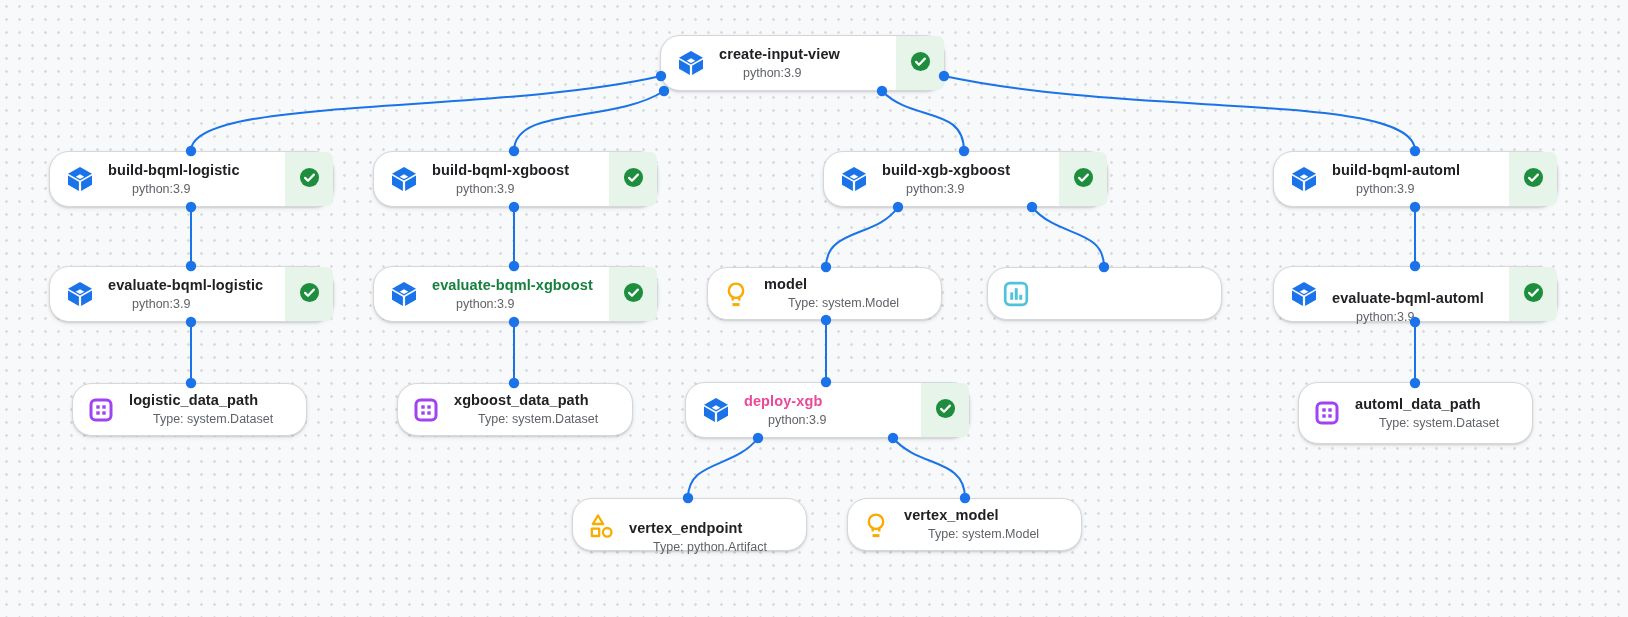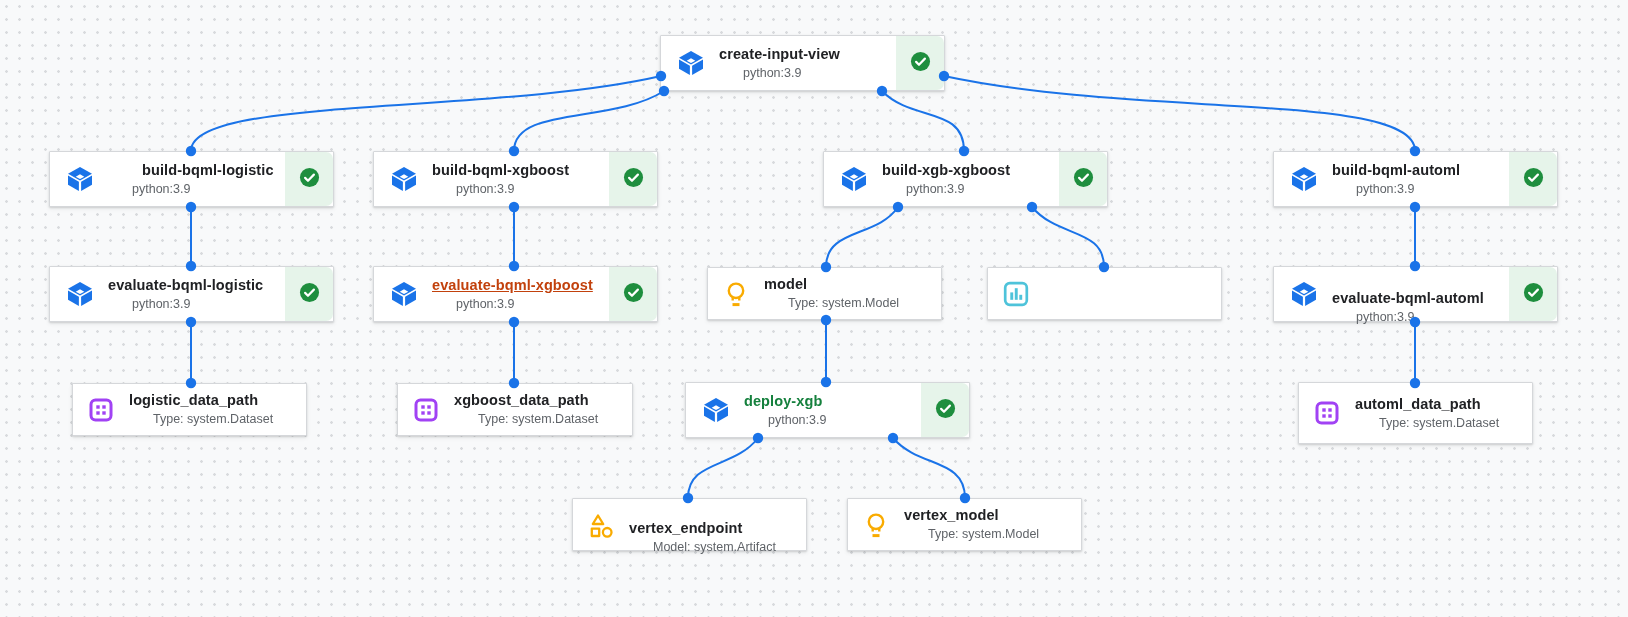--- a/index.html
+++ b/index.html
@@ -4,21 +4,21 @@
 <style>
   html,body{margin:0;padding:0;background:#f8f9fa;}
   .canvas{
     position:relative;width:1628px;height:617px;overflow:hidden;
     background-color:#f8f9fa;
     background-image:radial-gradient(circle,#d8dadd 1.2px,transparent 1.5px);
     background-size:13px 13px;
     font-family:"Liberation Sans",sans-serif;
   }
   .node{
-    position:absolute;background:#fff;border:1px solid #d5d7da;border-radius:1px;
+    position:absolute;background:#fff;border:1px solid #d5d7da;border-radius:20px;
     box-shadow:0 1px 2px rgba(60,64,67,.18),0 2px 4px rgba(60,64,67,.08);
     display:flex;align-items:center;box-sizing:border-box;cursor:pointer;
   }
   .nicon{width:28px;height:28px;margin-left:16px;flex:0 0 auto;}
   .node.artifact .nicon{margin-left:14px;}
   .ntext{margin-left:14px;line-height:1.3;min-width:0;}
   .ntitle{font-size:14.5px;font-weight:bold;color:#202124;white-space:nowrap;letter-spacing:.1px;}
   .nsub{font-size:12.5px;color:#5f6368;white-space:nowrap;margin-top:1px;padding-left:24px;}
   .status{
     position:absolute;right:0;top:0;bottom:0;width:48px;border-radius:0 7px 7px 0;
@@ -51,21 +51,21 @@
         </div>
       </div>
       <div class="node execution" style="left: 49px; top: 151px; width: 285px; height: 56px; background: rgb(255, 255, 255); border-color: rgb(213, 215, 218);">
         <span class="nicon"><svg viewBox="0 0 28 28" width="28" height="28">
       <polygon points="14,2 26,8.8 14,15.6 2,8.8" fill="#1a73e8"></polygon>
       <polygon points="14,9.2 18.3,11.7 14,14.1 9.7,11.7" fill="#ffffff"></polygon>
       <polygon points="2,10.6 12.9,16.8 12.9,26 2,19.8" fill="#1a73e8"></polygon>
       <polygon points="26,10.6 15.1,16.8 15.1,26 26,19.8" fill="#1a73e8"></polygon>
           </svg></span>
         <div class="ntext">
-          <div class="ntitle" style="color: rgb(32, 33, 36); margin-left: 34px;">build-bqml-logistic</div>
+          <div class="ntitle" style="color: rgb(32, 33, 36);">build-bqml-logistic</div>
           <div class="nsub" style="color: rgb(95, 99, 104);">python:3.9</div>
         </div>
         <div class="status" style="background: rgb(230, 244, 234);">
           <span><svg viewBox="0 0 22 22" width="21" height="21">
       <circle cx="11" cy="11" r="10" fill="#1e8e3e"></circle>
       <path d="M6.4,11.4 l3,3 L15.6,8" stroke="#ffffff" stroke-width="2.3" fill="none" stroke-linecap="round" stroke-linejoin="round"></path>
             </svg></span>
         </div>
       </div>
       <div class="node execution" style="left: 373px; top: 151px; width: 285px; height: 56px; background: rgb(255, 255, 255); border-color: rgb(213, 215, 218);">
@@ -141,21 +141,21 @@
         </div>
       </div>
       <div class="node execution" style="left: 373px; top: 266px; width: 285px; height: 56px; background: rgb(255, 255, 255); border-color: rgb(213, 215, 218);">
         <span class="nicon"><svg viewBox="0 0 28 28" width="28" height="28">
       <polygon points="14,2 26,8.8 14,15.6 2,8.8" fill="#1a73e8"></polygon>
       <polygon points="14,9.2 18.3,11.7 14,14.1 9.7,11.7" fill="#ffffff"></polygon>
       <polygon points="2,10.6 12.9,16.8 12.9,26 2,19.8" fill="#1a73e8"></polygon>
       <polygon points="26,10.6 15.1,16.8 15.1,26 26,19.8" fill="#1a73e8"></polygon>
           </svg></span>
         <div class="ntext">
-          <div class="ntitle" style="color: #c2410c; text-decoration: underline;">evaluate-bqml-xgboost</div>
+          <div class="ntitle" style="color: #15803d;">evaluate-bqml-xgboost</div>
           <div class="nsub" style="color: rgb(95, 99, 104);">python:3.9</div>
         </div>
         <div class="status" style="background: rgb(230, 244, 234);">
           <span><svg viewBox="0 0 22 22" width="21" height="21">
       <circle cx="11" cy="11" r="10" fill="#1e8e3e"></circle>
       <path d="M6.4,11.4 l3,3 L15.6,8" stroke="#ffffff" stroke-width="2.3" fill="none" stroke-linecap="round" stroke-linejoin="round"></path>
             </svg></span>
         </div>
       </div>
       <div class="node artifact" style="left: 707px; top: 267px; width: 235px; height: 53px; background: rgb(255, 255, 255); border-color: rgb(213, 215, 218);">
@@ -222,21 +222,21 @@
         </div>
       </div>
       <div class="node execution" style="left: 685px; top: 382px; width: 285px; height: 56px; background: rgb(255, 255, 255); border-color: rgb(213, 215, 218);">
         <span class="nicon"><svg viewBox="0 0 28 28" width="28" height="28">
       <polygon points="14,2 26,8.8 14,15.6 2,8.8" fill="#1a73e8"></polygon>
       <polygon points="14,9.2 18.3,11.7 14,14.1 9.7,11.7" fill="#ffffff"></polygon>
       <polygon points="2,10.6 12.9,16.8 12.9,26 2,19.8" fill="#1a73e8"></polygon>
       <polygon points="26,10.6 15.1,16.8 15.1,26 26,19.8" fill="#1a73e8"></polygon>
           </svg></span>
         <div class="ntext">
-          <div class="ntitle" style="color: #15803d;">deploy-xgb</div>
+          <div class="ntitle" style="color: #ec4899;">deploy-xgb</div>
           <div class="nsub" style="color: rgb(95, 99, 104);">python:3.9</div>
         </div>
         <div class="status" style="background: rgb(230, 244, 234);">
           <span><svg viewBox="0 0 22 22" width="21" height="21">
       <circle cx="11" cy="11" r="10" fill="#1e8e3e"></circle>
       <path d="M6.4,11.4 l3,3 L15.6,8" stroke="#ffffff" stroke-width="2.3" fill="none" stroke-linecap="round" stroke-linejoin="round"></path>
             </svg></span>
         </div>
       </div>
       <div class="node artifact" style="left: 1298px; top: 382px; width: 235px; height: 62px; background: rgb(255, 255, 255); border-color: rgb(213, 215, 218);">
@@ -253,21 +253,21 @@
         </div>
       </div>
       <div class="node artifact" style="left: 572px; top: 498px; width: 235px; height: 53px; background: rgb(255, 255, 255); border-color: rgb(213, 215, 218);">
         <span class="nicon"><svg viewBox="0 0 28 28" width="28" height="28" fill="none" stroke="#f9ab00" stroke-width="2.3" stroke-linejoin="round">
       <polygon points="11,4.5 16.2,13 5.8,13"></polygon>
       <rect x="4.8" y="17.6" width="7.4" height="7.4"></rect>
       <circle cx="20.2" cy="21.3" r="4.3"></circle>
           </svg></span>
         <div class="ntext">
           <div class="ntitle" style="color: rgb(32, 33, 36); margin-top: 25px;">vertex_endpoint</div>
-          <div class="nsub" style="color: rgb(95, 99, 104);">Model: system.Artifact</div>
+          <div class="nsub" style="color: rgb(95, 99, 104);">Type: python.Artifact</div>
         </div>
       </div>
       <div class="node artifact" style="left: 847px; top: 498px; width: 235px; height: 53px; background: rgb(255, 255, 255); border-color: rgb(213, 215, 218);">
         <span class="nicon"><svg viewBox="0 0 28 28" width="28" height="28" fill="none" stroke="#f9ab00">
       <circle cx="14" cy="10.8" r="7.2" stroke-width="2.4"></circle>
       <path d="M10.7,16.9 V20.6 M17.3,16.9 V20.6" stroke-width="2.4"></path>
       <path d="M10.5,24.6 H17.5" stroke-width="3"></path>
           </svg></span>
         <div class="ntext">
           <div class="ntitle" style="color: rgb(32, 33, 36);">vertex_model</div>

